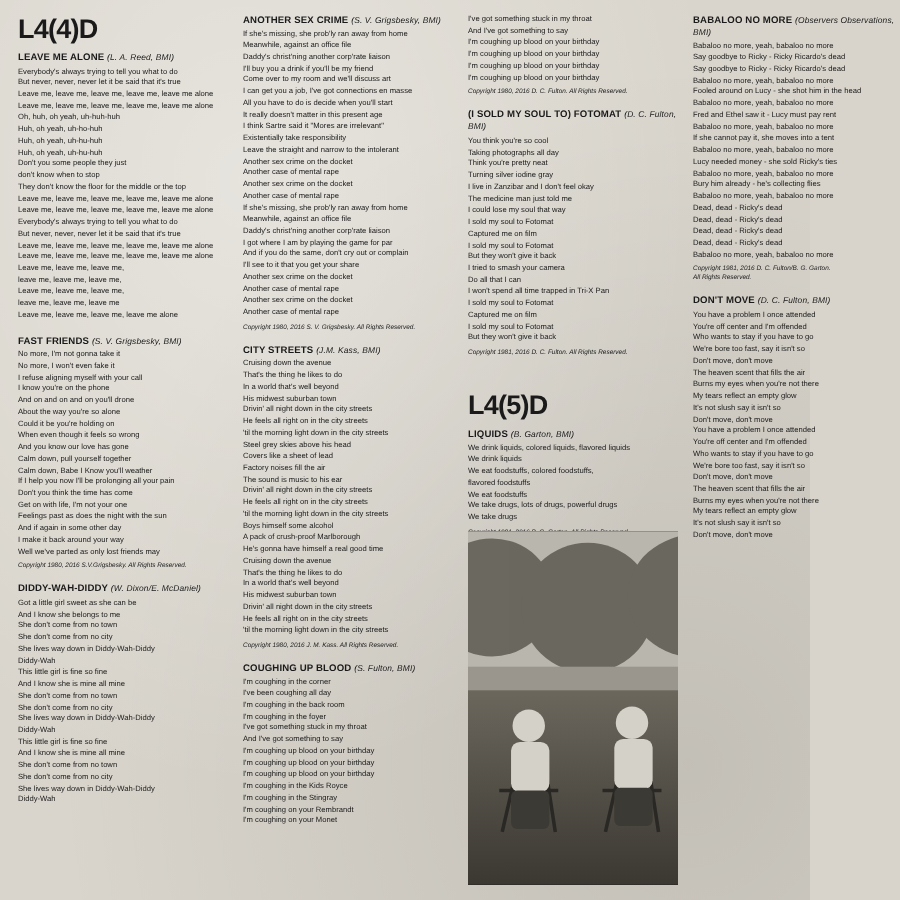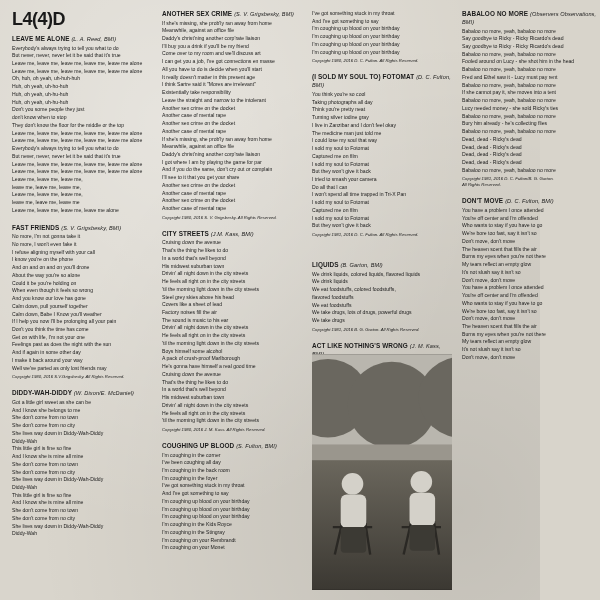--- a/index.html
+++ b/index.html
@@ -273,20 +273,21 @@
 Do all that I can
 I won't spend all time trapped in Tri-X Pan
 I sold my soul to Fotomat
 Captured me on film
 I sold my soul to Fotomat
 But they won't give it back</div>
         <div class="copyright">Copyright 1981, 2016 D. C. Fulton. All Rights Reserved.</div>
       </div>
 
       <div class="spacer-top"></div>
+      <div class="side-title">L4(5)D</div>
 
       <div class="song">
         <div class="song-title"><span>LIQUIDS</span> <span class="credit">(B. Garton, BMI)</span></div>
         <div class="lyrics">We drink liquids, colored liquids, flavored liquids
 We drink liquids
 We eat foodstuffs, colored foodstuffs,
 flavored foodstuffs
 We eat foodstuffs
 We take drugs, lots of drugs, powerful drugs
 We take drugs</div>

